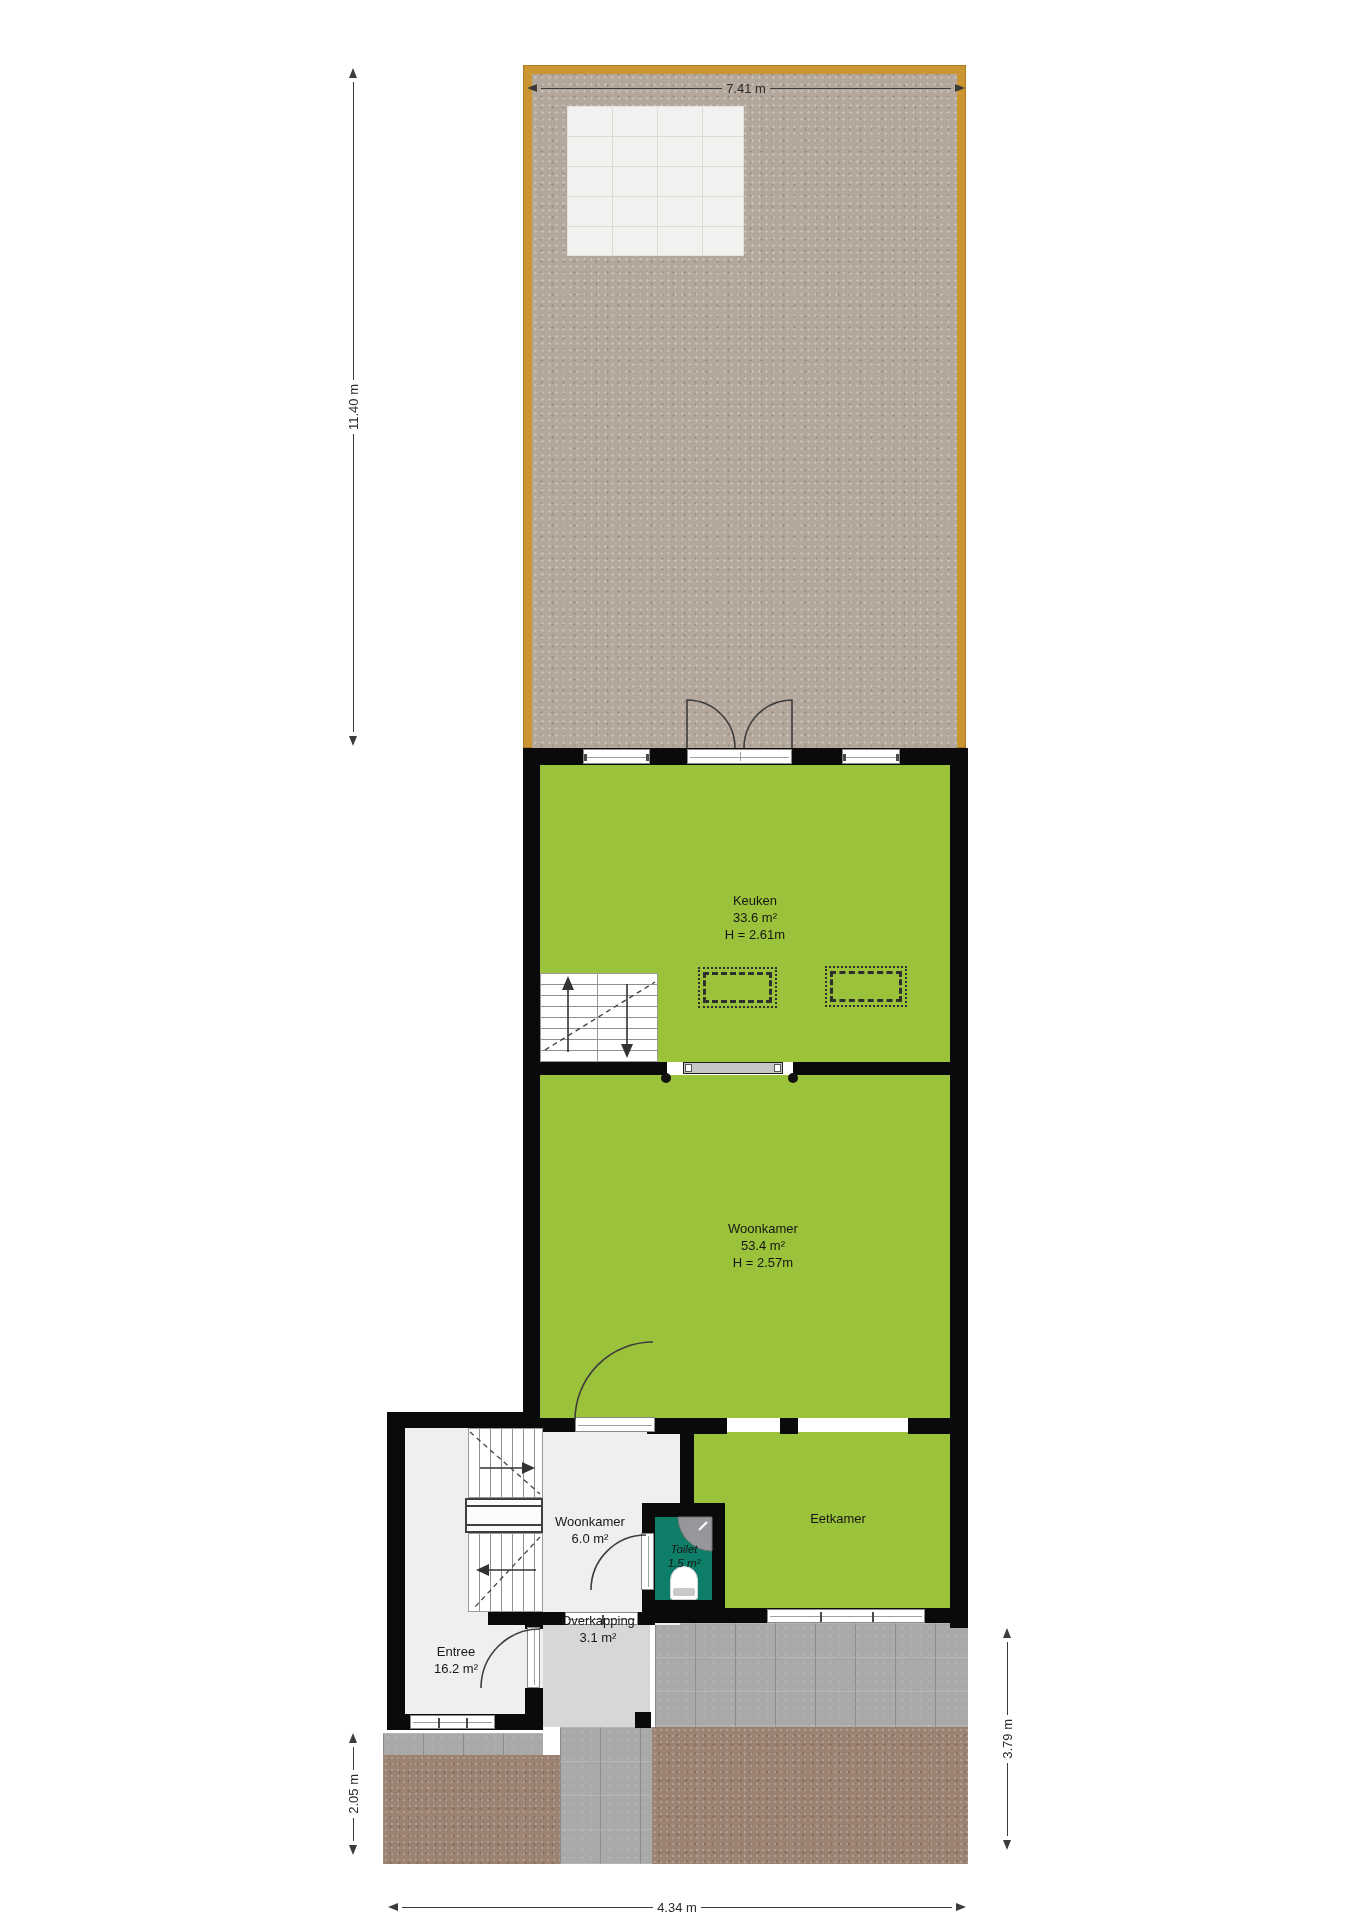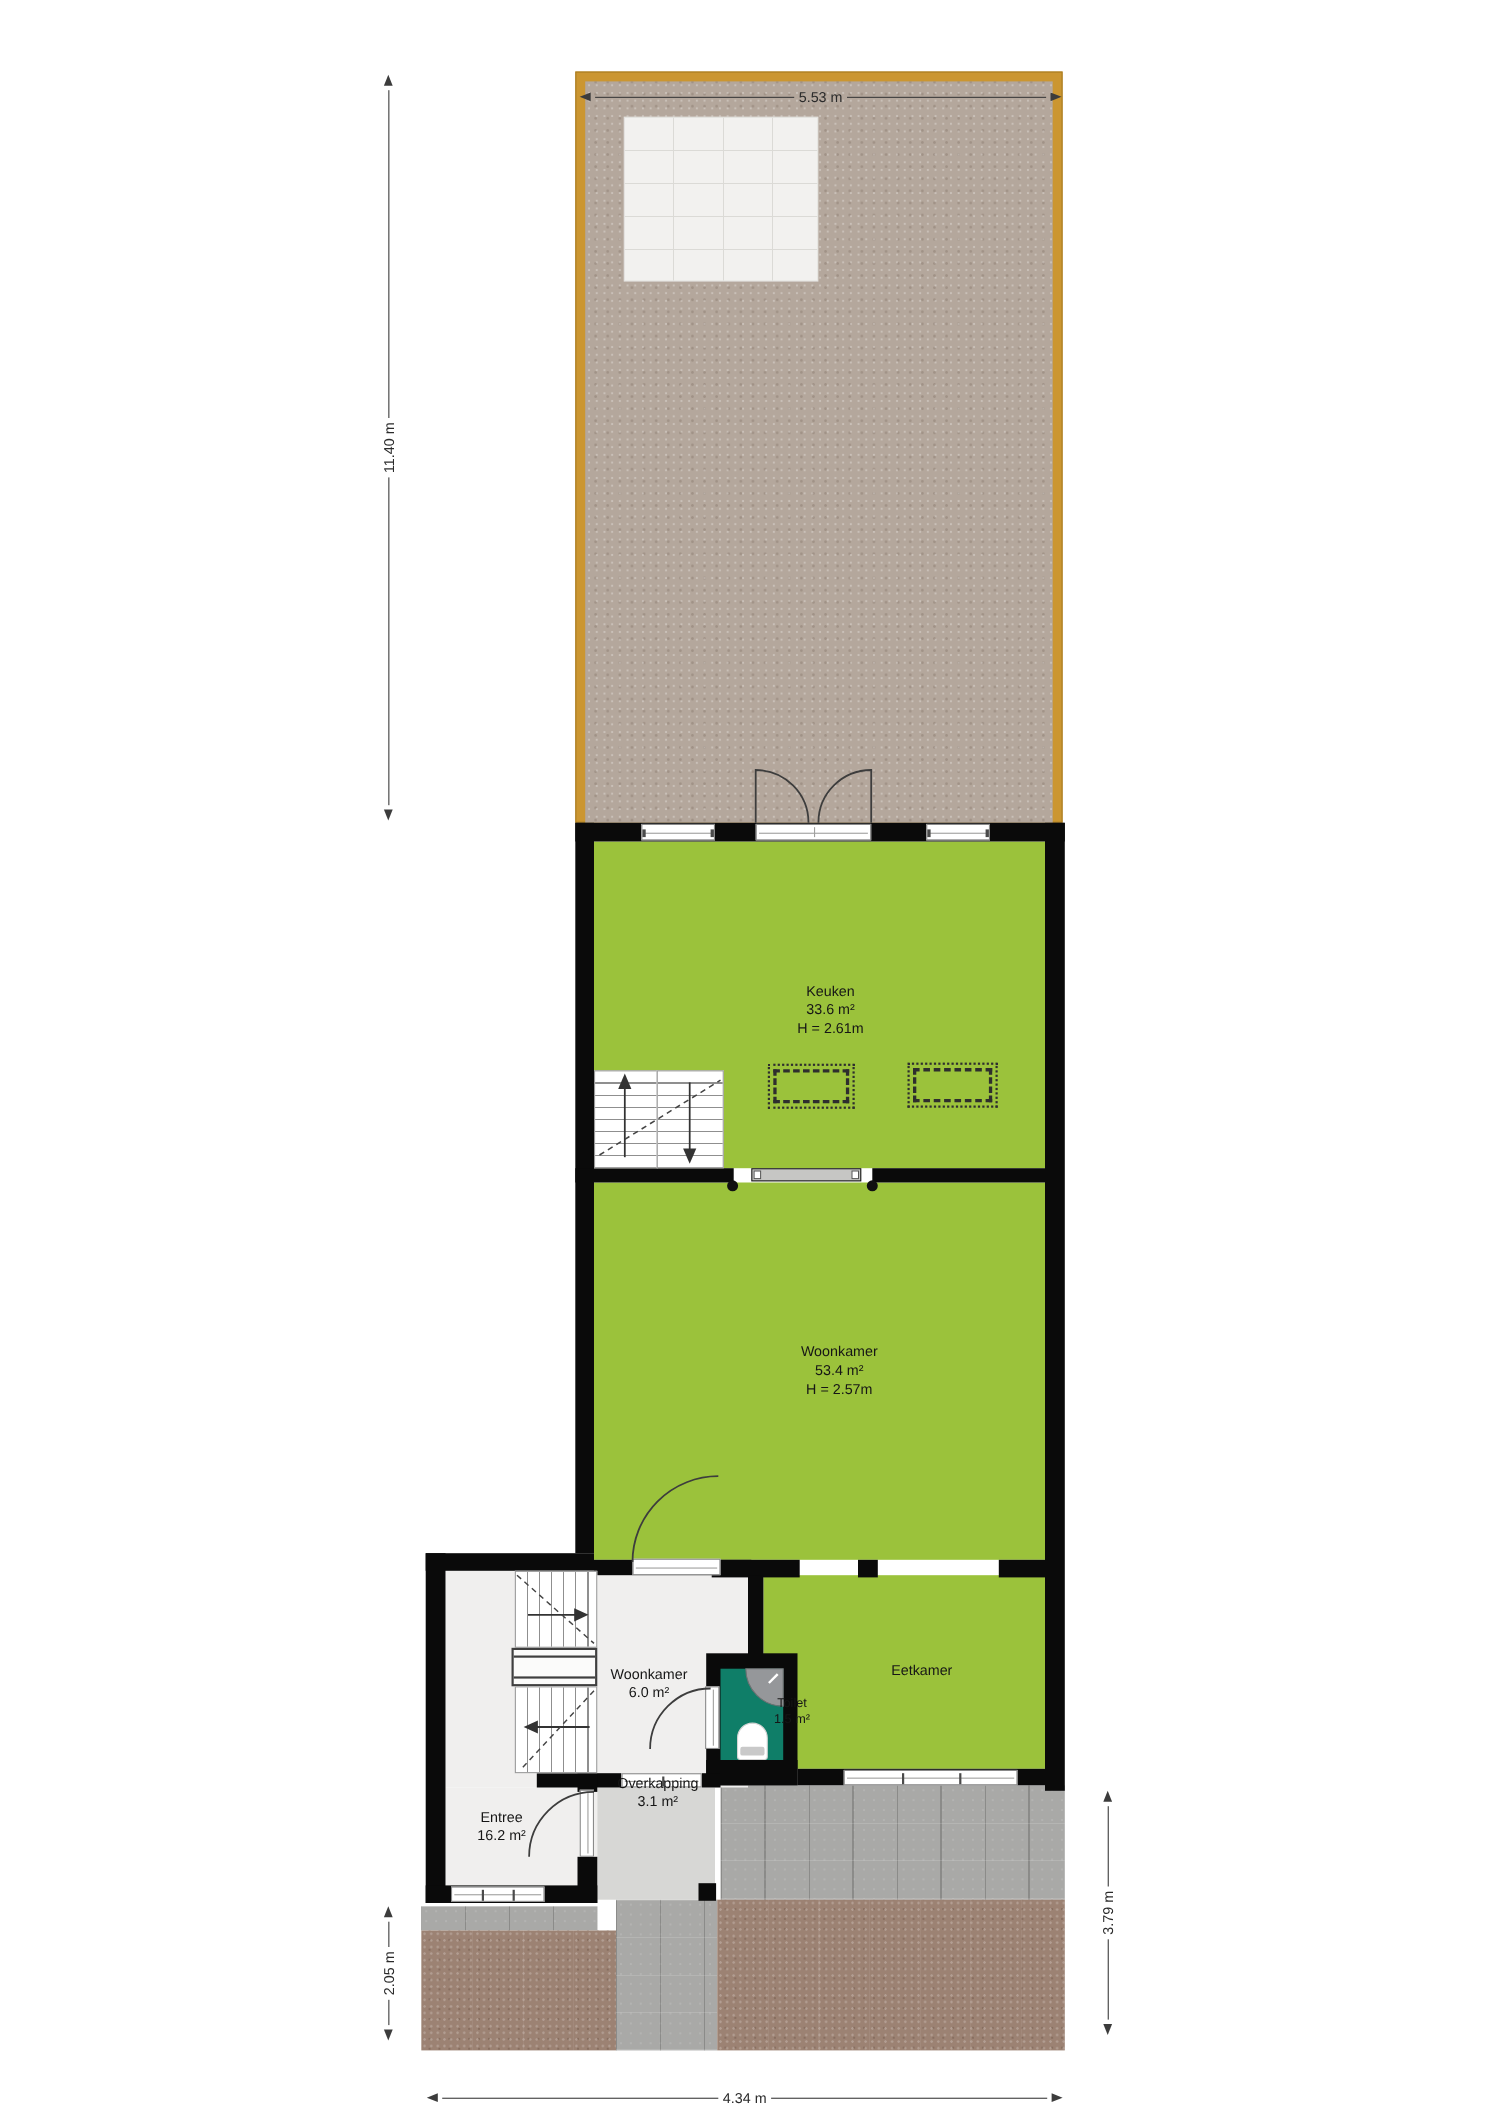--- a/index.html
+++ b/index.html
@@ -239,37 +239,37 @@
     <div>53.4 m²</div>
     <div>H = 2.57m</div>
   </div>
   <div class="abs rlabel" style="left:778px;top:1511px;width:120px;">
     <div>Eetkamer</div>
   </div>
   <div class="abs rlabel" style="left:530px;top:1514px;width:120px;">
     <div>Woonkamer</div>
     <div>6.0 m²</div>
   </div>
-  <div class="abs rlabel small" style="left:688px;top:1542px;width:64px;">
+  <div class="abs rlabel small" style="left:652px;top:1542px;width:64px;font-style:italic;">
     <div>Toilet</div>
     <div>1.5 m²</div>
   </div>
   <div class="abs rlabel" style="left:396px;top:1644px;width:120px;">
     <div>Entree</div>
     <div>16.2 m²</div>
   </div>
   <div class="abs rlabel" style="left:538px;top:1613px;width:120px;">
     <div>Overkapping</div>
     <div>3.1 m²</div>
   </div>
 
   <div class="abs dim dim-h" style="left:527px;top:80px;width:438px;height:16px;">
     <span class="ar-l"></span>
       <span class="line"></span>
-    <span class="lbl">5.53 m</span>
+    <span class="lbl">7.41 m</span>
     <span class="line"></span>
       <span class="ar-r"></span>
   </div>
   <div class="abs dim dim-v" style="left:345px;top:68px;width:16px;height:678px;">
     <span class="ar-u"></span>
       <span class="line"></span>
     <span class="lbl">11.40 m</span>
     <span class="line"></span>
       <span class="ar-d"></span>
   </div>

